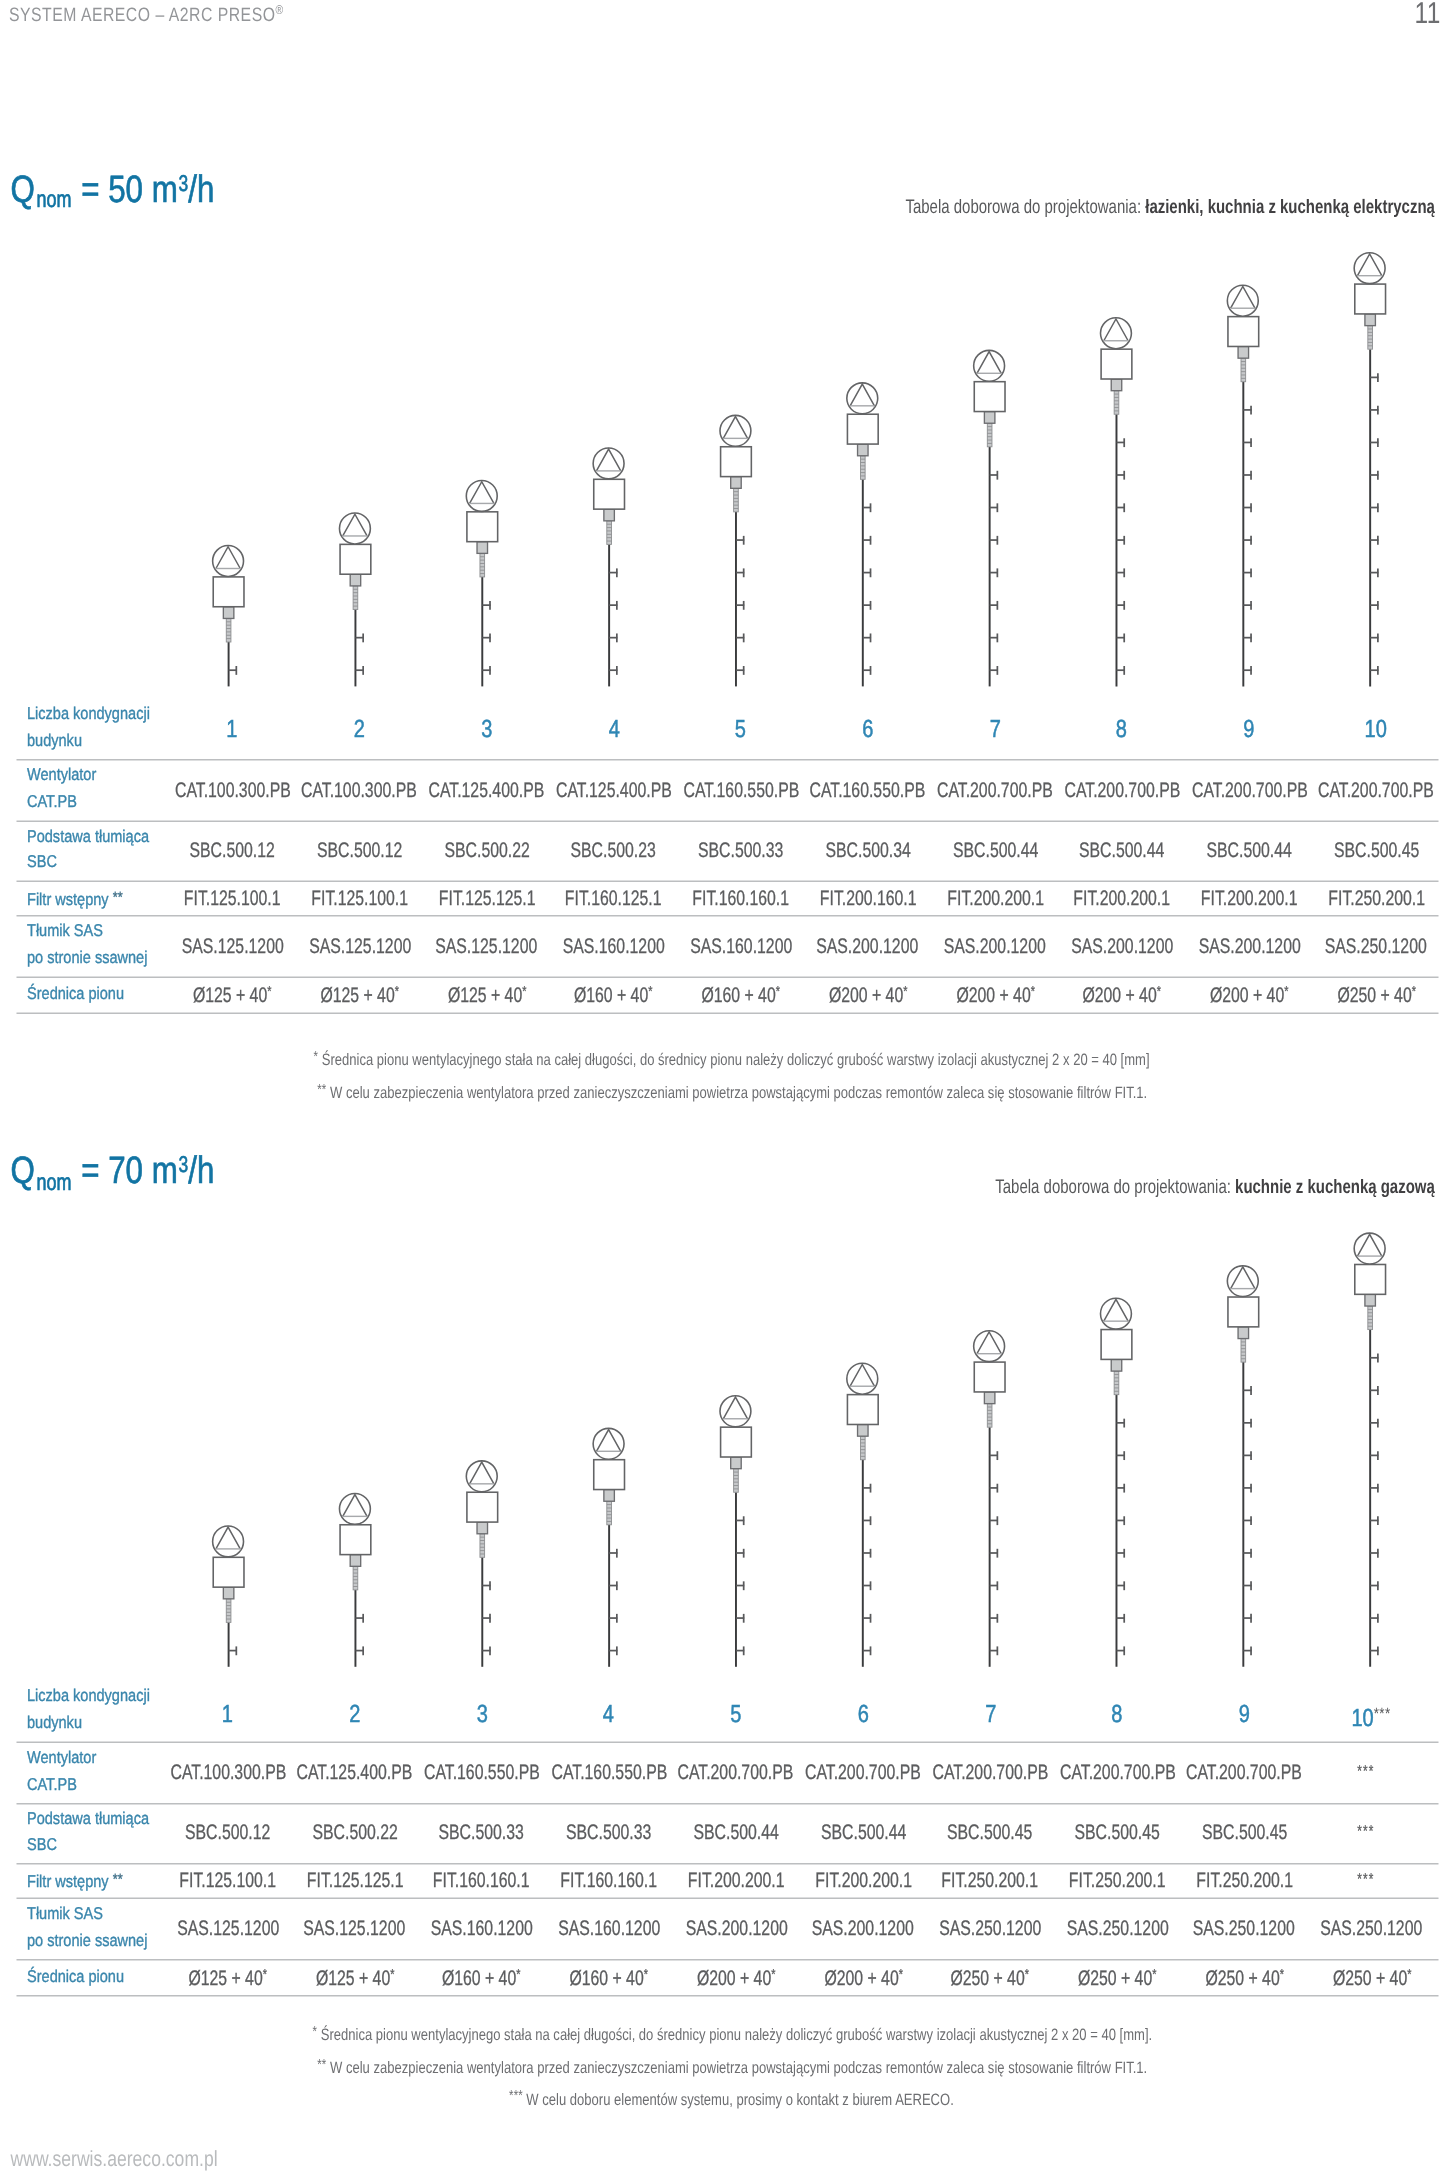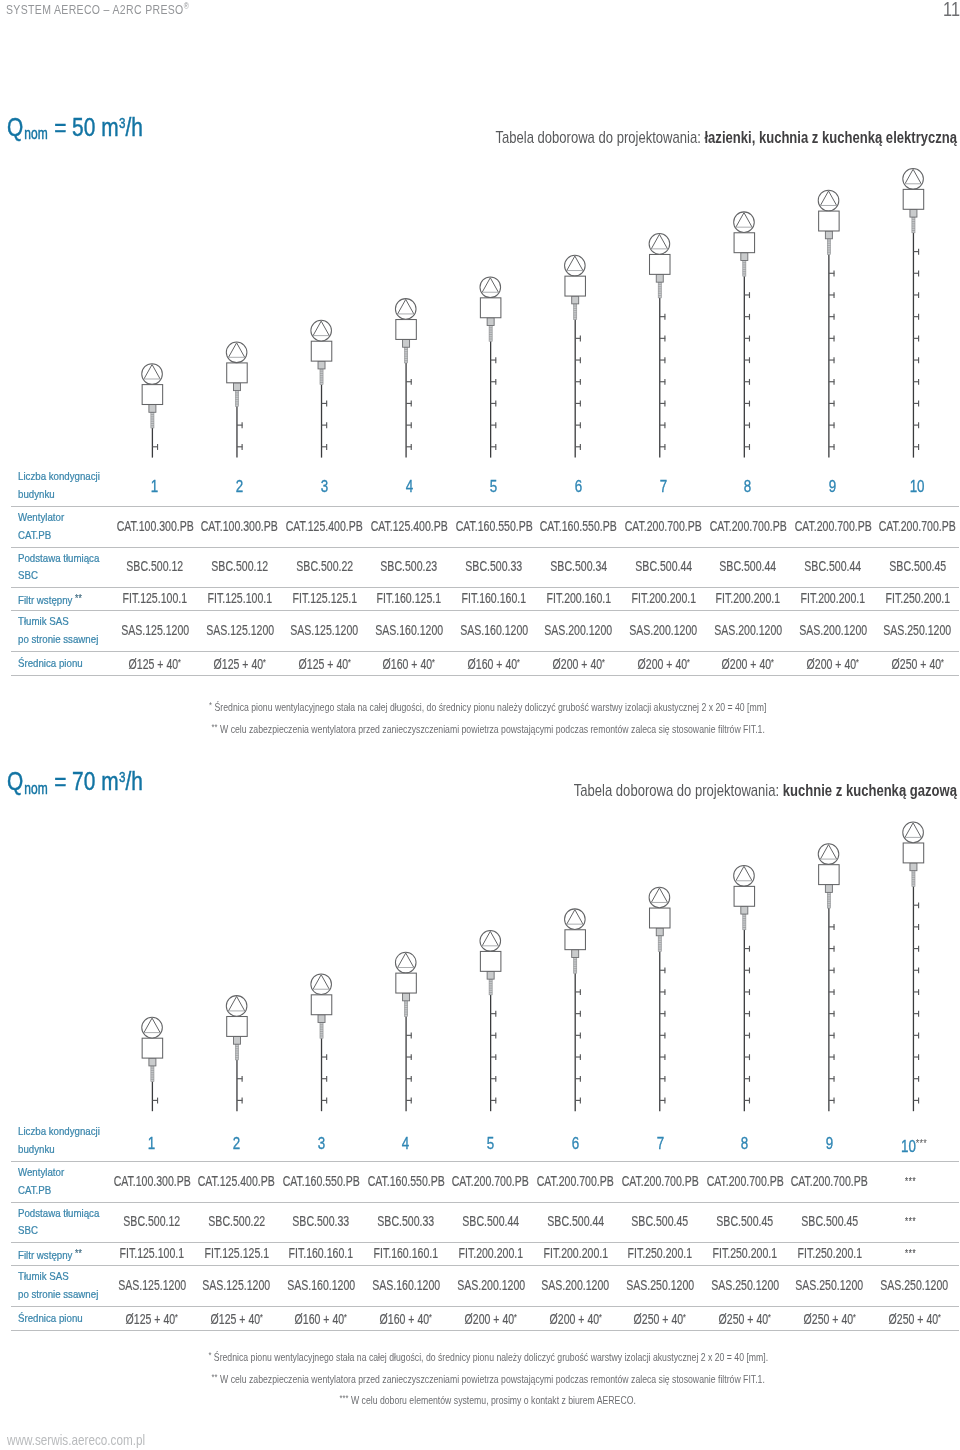--- a/index.html
+++ b/index.html
@@ -14,21 +14,21 @@
        line-height:14px;letter-spacing:0.42px;}
   .hdr .reg{font-size:8.5px;vertical-align:0.55em;}
   .pgnum{position:absolute;left:943.2px;top:1px;font-size:20px;color:#6D6E71;line-height:16px;letter-spacing:0.3px;}
 
   .qhead{position:absolute;left:7px;font-size:25.4px;color:#1274A3;font-weight:normal;white-space:nowrap;
          line-height:26px;-webkit-text-stroke:0.45px #1274A3;}
   .qhead .cnd{transform:scaleX(0.822);}
   .qhead .sub{font-size:15.7px;vertical-align:-0.23em;display:inline-block;transform:scaleX(0.93);}
   .qhead .sup{font-size:15.2px;vertical-align:0.50em;display:inline-block;transform:scaleX(0.93);}
 
-  .subtitle{position:absolute;left:0;width:957px;font-size:17px;color:#58595B;white-space:nowrap;
+  .subtitle{position:absolute;left:0;width:957px;font-size:13px;color:#58595B;white-space:nowrap;
             line-height:19px;text-align:right;}
   .subtitle .cndr{transform:scaleX(0.768);}
   .subtitle b{color:#414042;font-weight:bold;}
 
   .rule{position:absolute;left:11px;width:948px;height:1px;background:#BCBEC0;}
 
   .rlabel{position:absolute;left:17.8px;font-size:11.4px;color:#3A86AC;white-space:nowrap;
           line-height:17.6px;-webkit-text-stroke:0.24px #3A86AC;}
   .rlabel .cnd{transform:scaleX(0.851);}
   .rlabel .ast{font-size:10px;vertical-align:0.20em;color:#58595B;letter-spacing:0.2px;}

